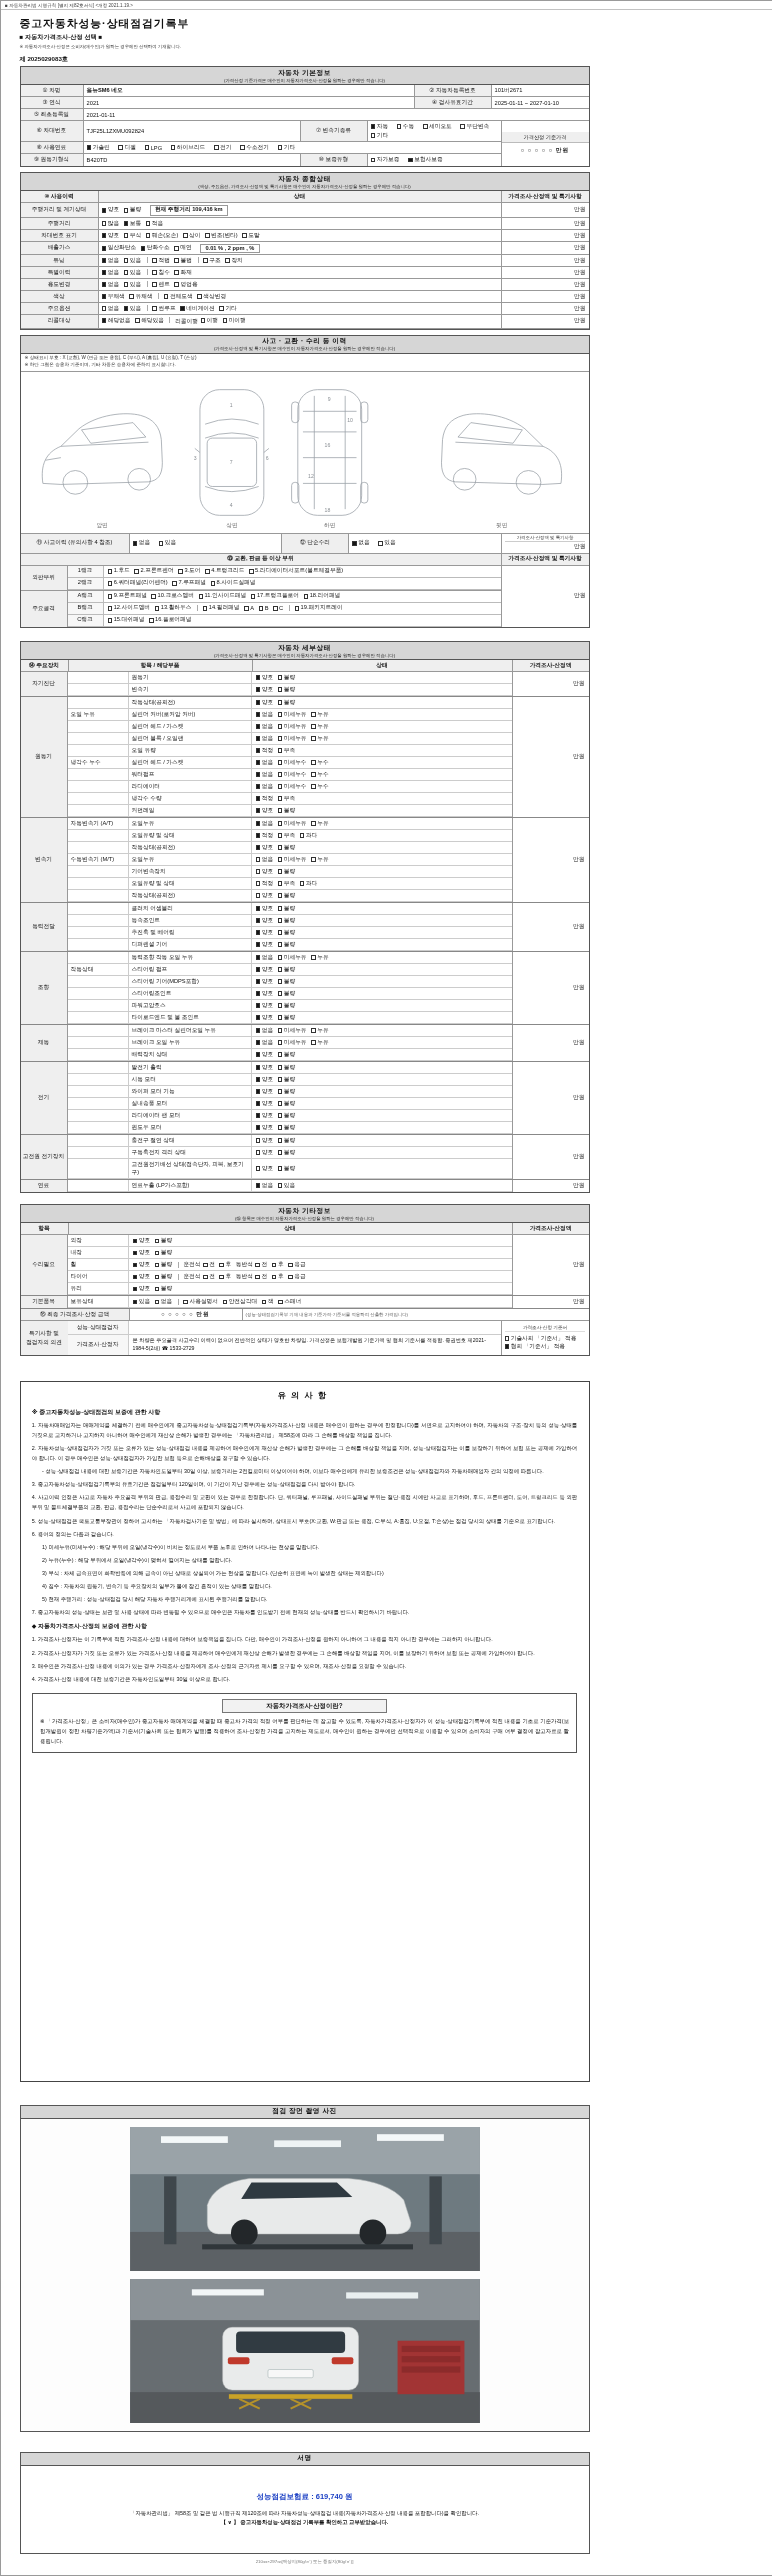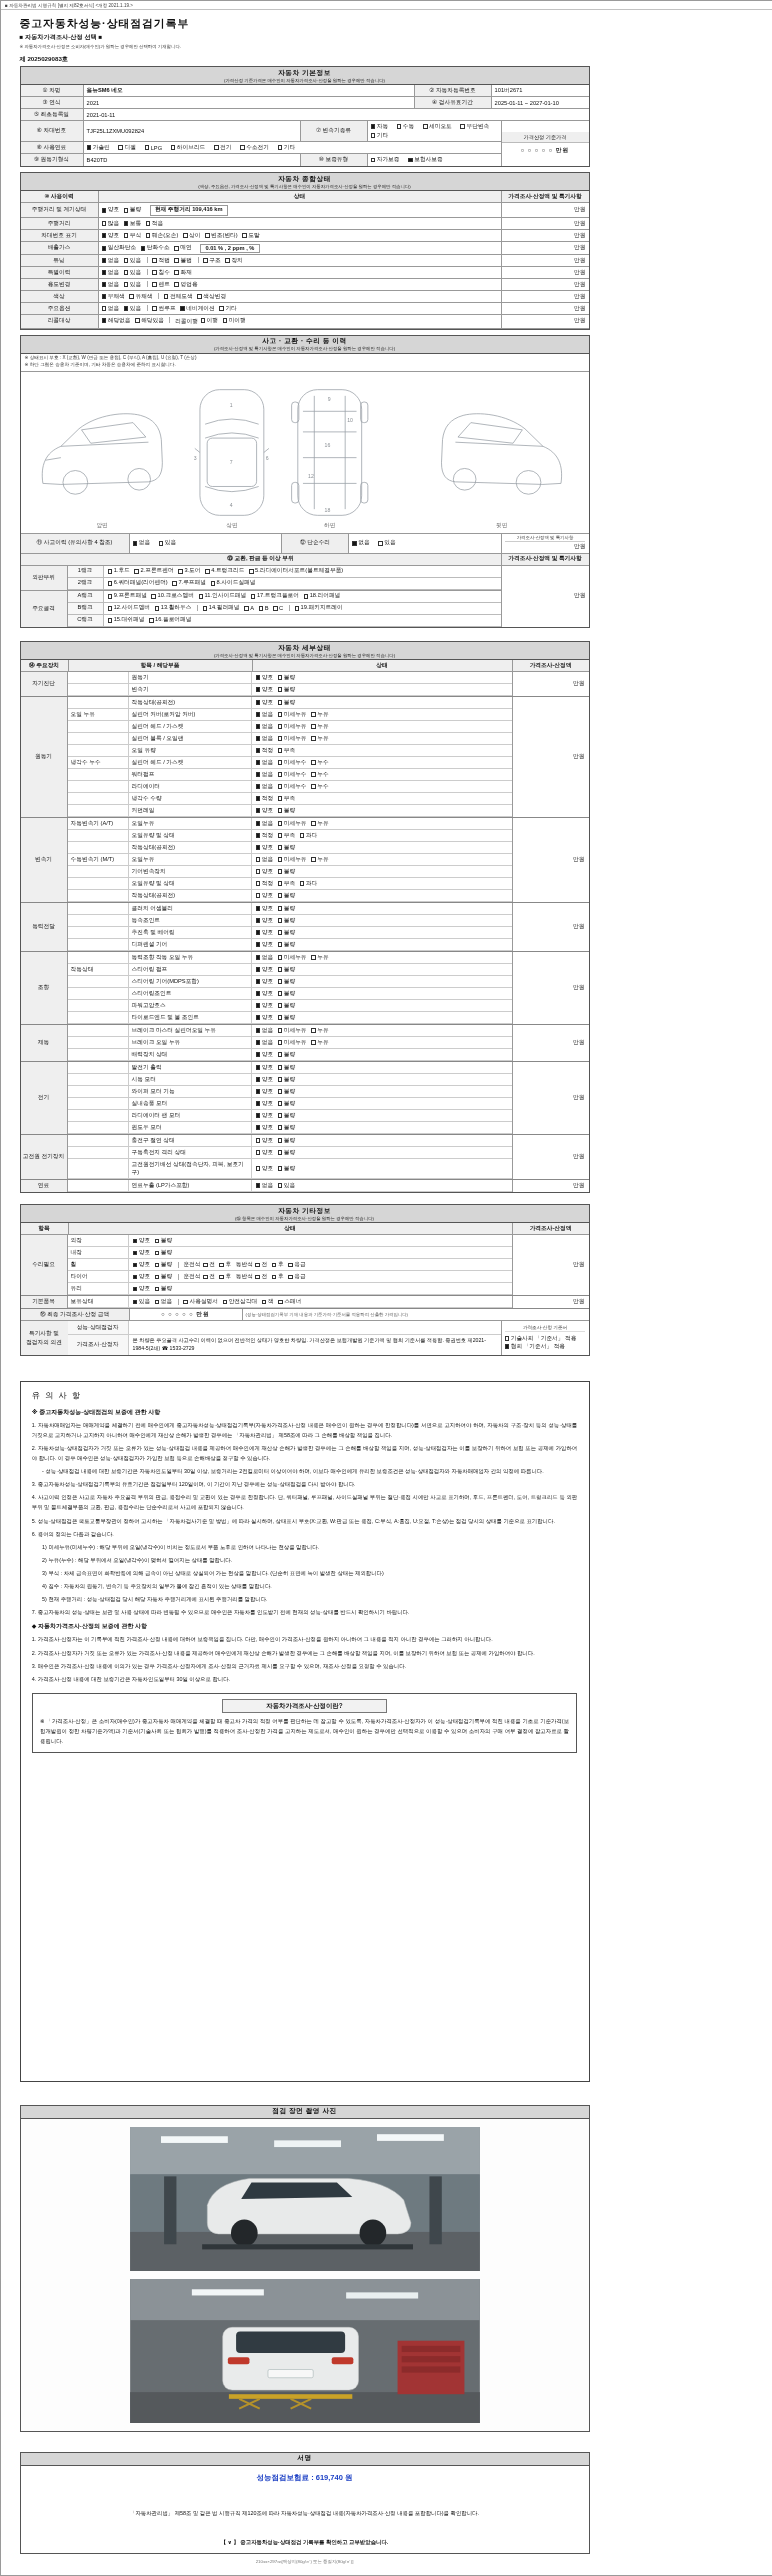--- a/index.html
+++ b/index.html
@@ -73,33 +73,33 @@
   .sp-rows > div:last-child .sp-row{border-bottom:none}
   .sp-who{width:61px;flex:none;background:#f7f7f7;display:flex;align-items:center;justify-content:center;border-right:0.5px solid #ccc;padding:1.5px}
   .sp-text{flex:1;padding:2.1px 4.1px;font-size:5.2px;line-height:1.5;display:flex;align-items:center}
   .sp-std{flex-direction:column;align-items:flex-start;justify-content:center;gap:2.1px}
   .sp-std-label{font-size:4.6px;color:#333;border-bottom:0.5px solid #ddd;width:100%;text-align:center;padding-bottom:1px}
   .final-val{width:113px;flex:none;justify-content:center;font-weight:bold;letter-spacing:1px}
   .final-note{font-size:4.4px;color:#555}
   
   .notice{margin-top:25px}
   .notice-box{border:0.8px solid #444;min-height:701px;padding:8.2px 11.3px}
-  .notice-title{font-size:8.2px;font-weight:normal;letter-spacing:5.2px;margin-bottom:7.2px}
+  .notice-title{text-align:center;font-size:8.2px;font-weight:bold;letter-spacing:5.2px;margin-bottom:7.2px}
   .notice-sec{font-weight:bold;font-size:6px;margin:5.2px 0 3.1px}
   .np{font-size:5.4px;line-height:1.85;margin-bottom:3.1px;text-align:justify}
   .np[data-ind="1"]{padding-left:10.3px}
   .price-box{border:0.6px solid #555;margin-top:9.3px;padding:5.2px 7.2px}
   .pb-title{text-align:center;font-weight:bold;font-size:6.4px;border:0.5px solid #777;display:block;width:165px;margin:0 auto 4.1px;padding:1.5px 0;background:#f2f2f2}
   .pb-text{font-size:5.4px;line-height:1.8;text-align:justify}
   
   .photos{margin-top:23px}
   .photo-wrap{border:0.5px solid #555;border-top:none;padding:8.2px 0;display:flex;flex-direction:column;align-items:center;gap:8.2px;background:#fdfdfd}
   
   .signature{margin-top:19.6px}
-  .sig-body{border:0.5px solid #555;border-top:none;min-height:88px;padding:7.2px;display:flex;flex-direction:column;justify-content:space-between}
+  .sig-body{border:0.5px solid #555;border-top:none;min-height:88px;padding:7.2px;display:flex;flex-direction:column;justify-content:center}
   .sig-insurance{text-align:center;color:#1b3fc4;font-weight:bold;font-size:7.5px;margin-bottom:7.2px}
   .sig-line1{text-align:center;font-size:5.4px;margin-bottom:2.6px}
   .sig-line2{text-align:center;font-size:5.4px;font-weight:bold}
   .footer{text-align:center;font-size:4.4px;color:#777;margin-top:5.2px}
 </style>
 </head>
 <body>
 
 <div class="page">
   <div class="topstrip">■ 자동차관리법 시행규칙 [별지 제82호서식] &lt;개정 2021.1.19.&gt;</div>

